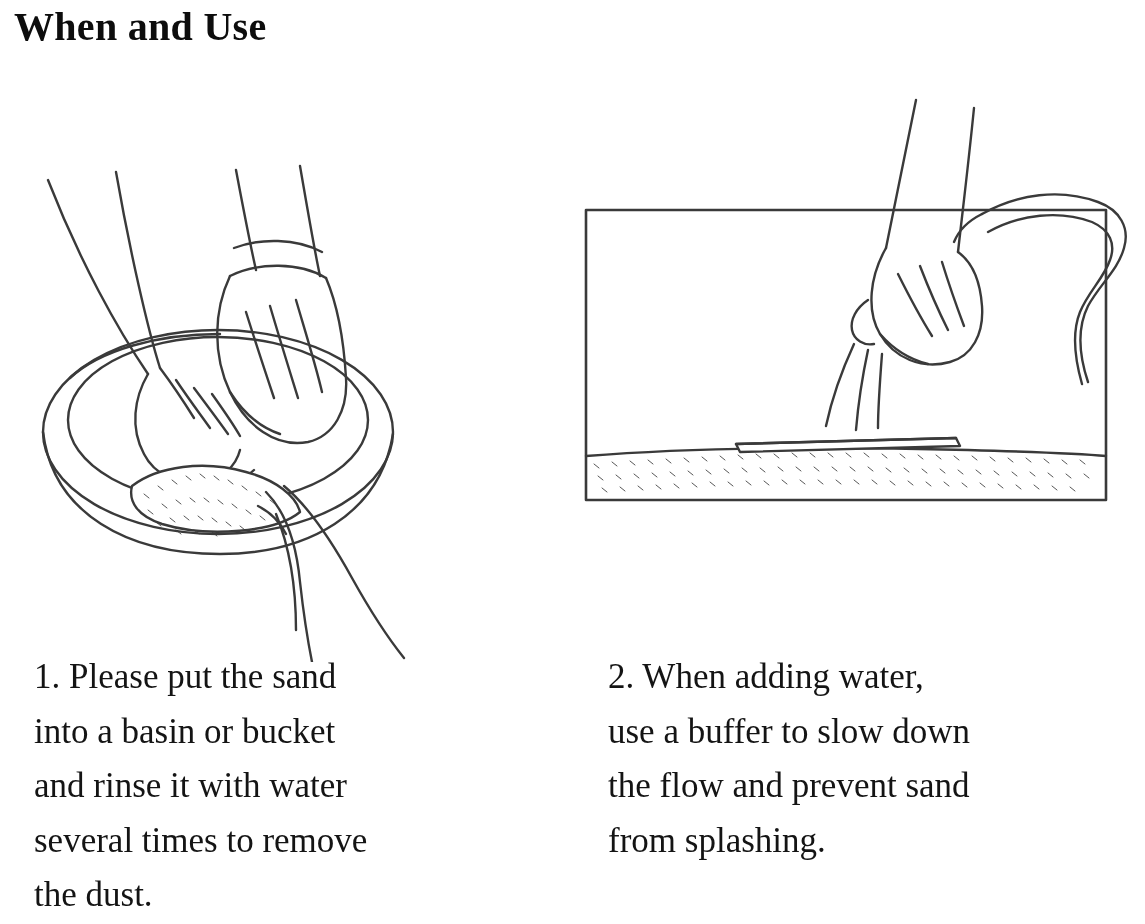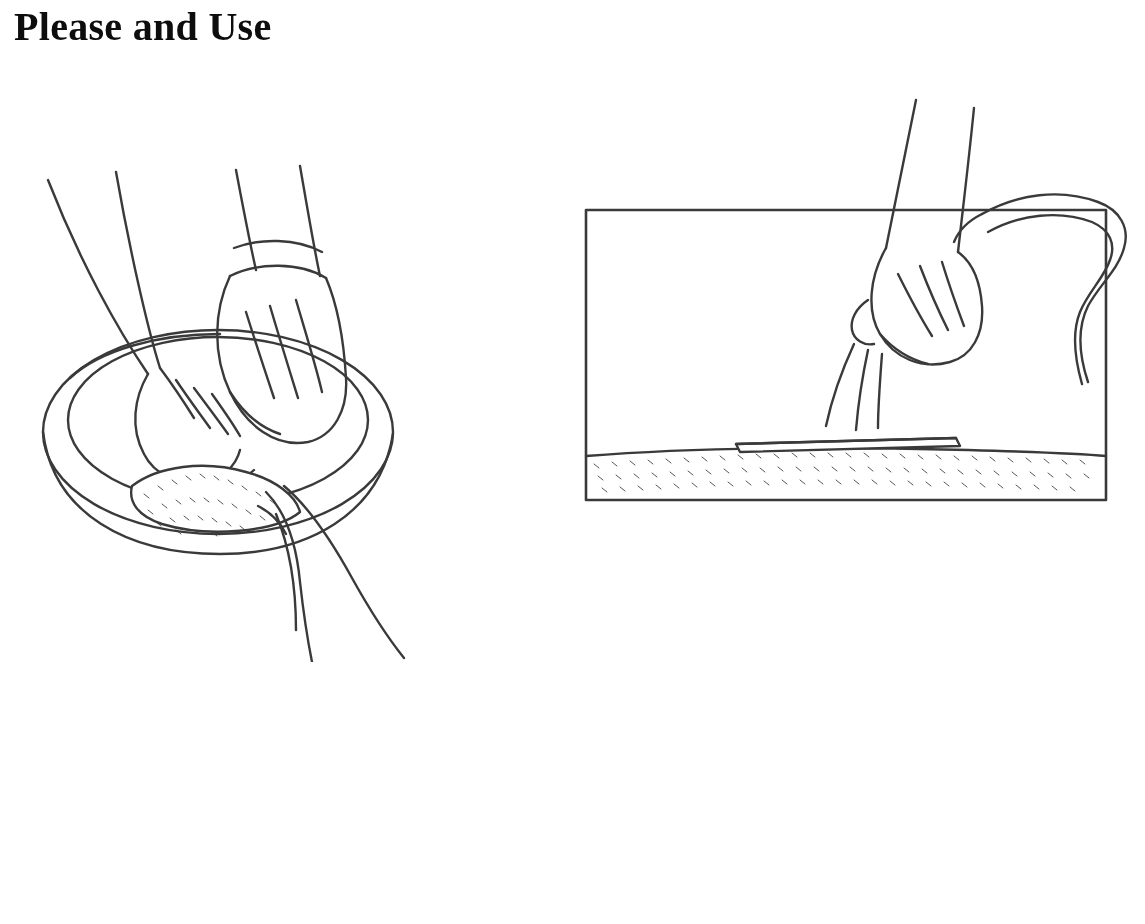--- a/index.html
+++ b/index.html
@@ -64,21 +64,21 @@
     white-space: pre-line;
   }
   .caption-1 { left: 34px; width: 520px; }
   .caption-2 { left: 608px; width: 520px; }
 </style>
 </head>
 <body>
 
 <div class="page">
 
-  <div class="heading">Please and Use</div>
+  <div class="heading">When and Use</div>
 
   <div class="panels">
 
     <div class="panel panel-left">
       <svg width="560" height="600" viewBox="0 0 560 600" fill="none" stroke="#3a3a3a" stroke-width="2.4" stroke-linecap="round" stroke-linejoin="round">
 
         <ellipse cx="210" cy="370" rx="175" ry="102" fill="#ffffff"></ellipse>
 
         <ellipse cx="210" cy="358" rx="150" ry="83" fill="#ffffff"></ellipse>
 
@@ -154,14 +154,25 @@
 
         <path d="M414 152 C 450 132, 492 126, 530 140 C 552 148, 562 166, 556 186 C 550 208, 532 222, 520 244 C 510 264, 510 290, 520 320"></path>
         <path d="M420 170 C 452 152, 492 148, 524 160 C 542 168, 548 182, 542 198 C 536 216, 520 230, 512 250 C 504 270, 506 294, 514 322"></path>
 
         <path d="M414 152 C 398 160, 390 170, 386 180"></path>
       </svg>
     </div>
 
   </div>
 
+  <div class="captions">
+    <div class="caption caption-1">1. Please put the sand
+into a basin or bucket
+and rinse it with water
+several times to remove
+the dust.</div>
+    <div class="caption caption-2">2. When adding water,
+use a buffer to slow down
+the flow and prevent sand
+from splashing.</div>
+  </div>
 
 </div>
 
 </body></html>

